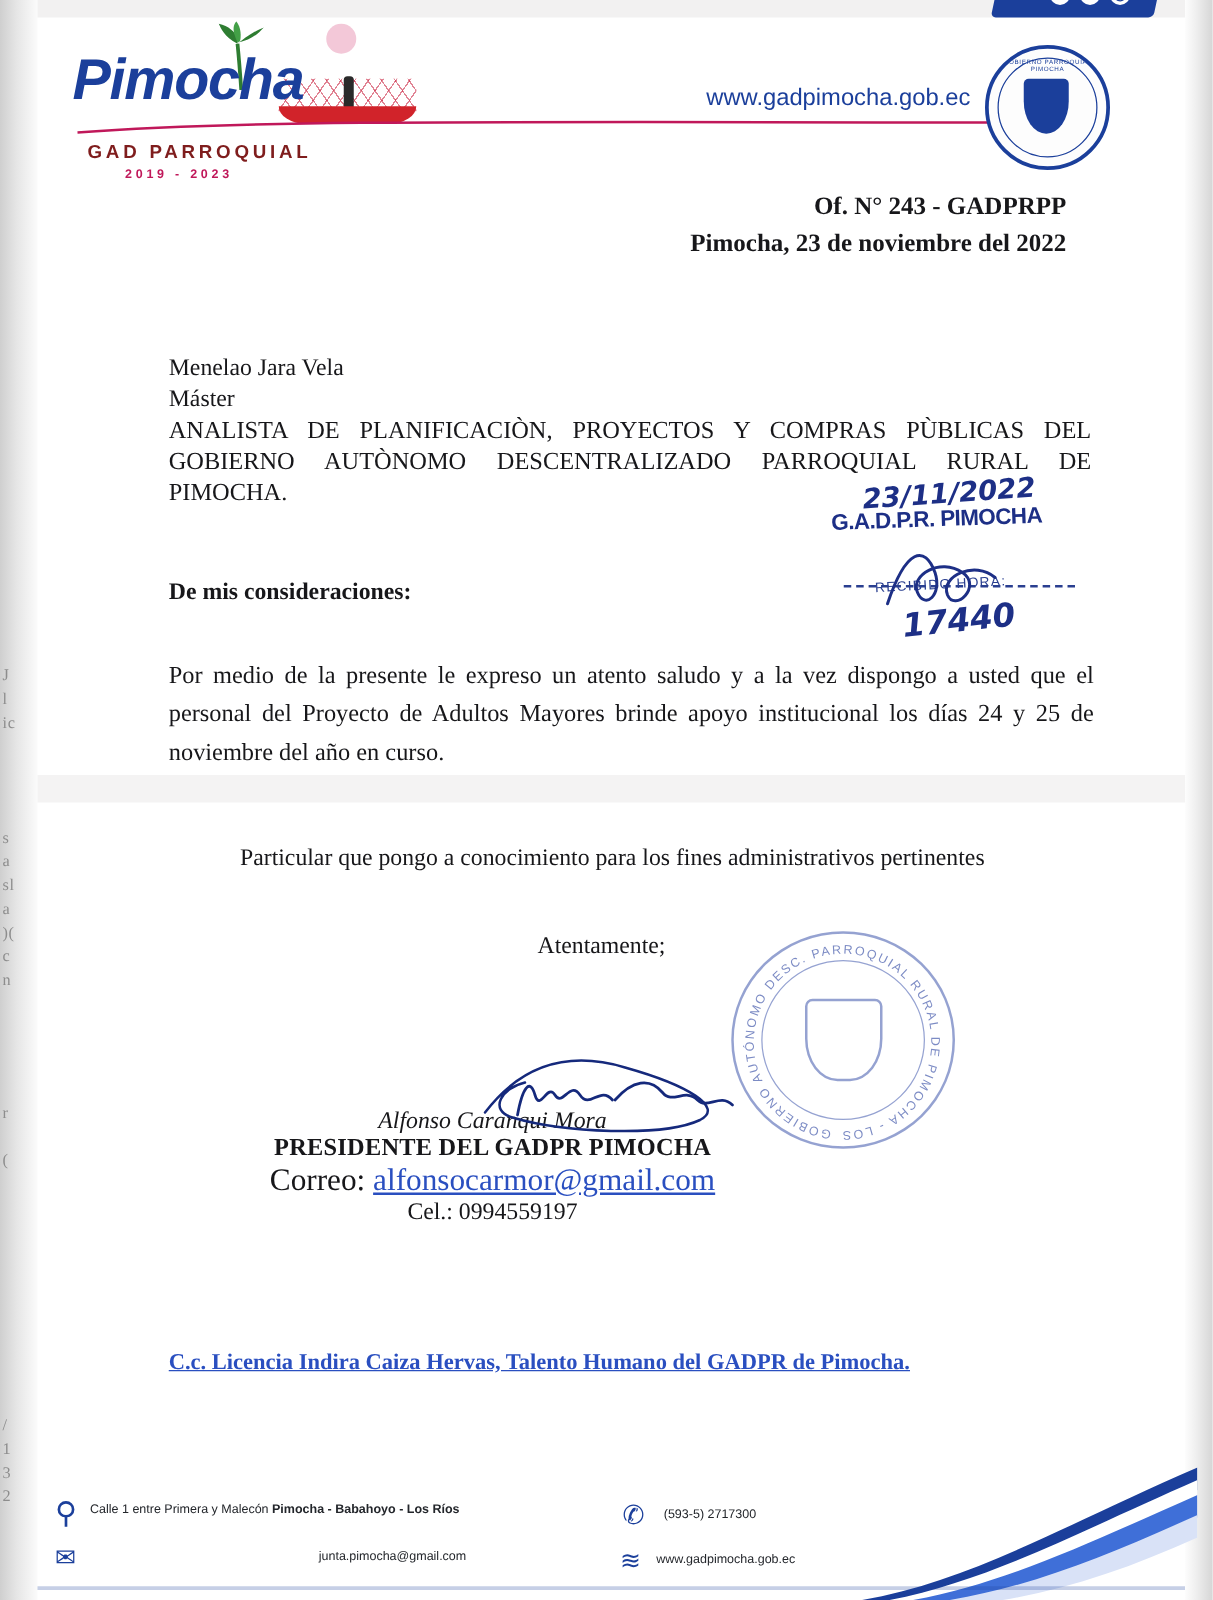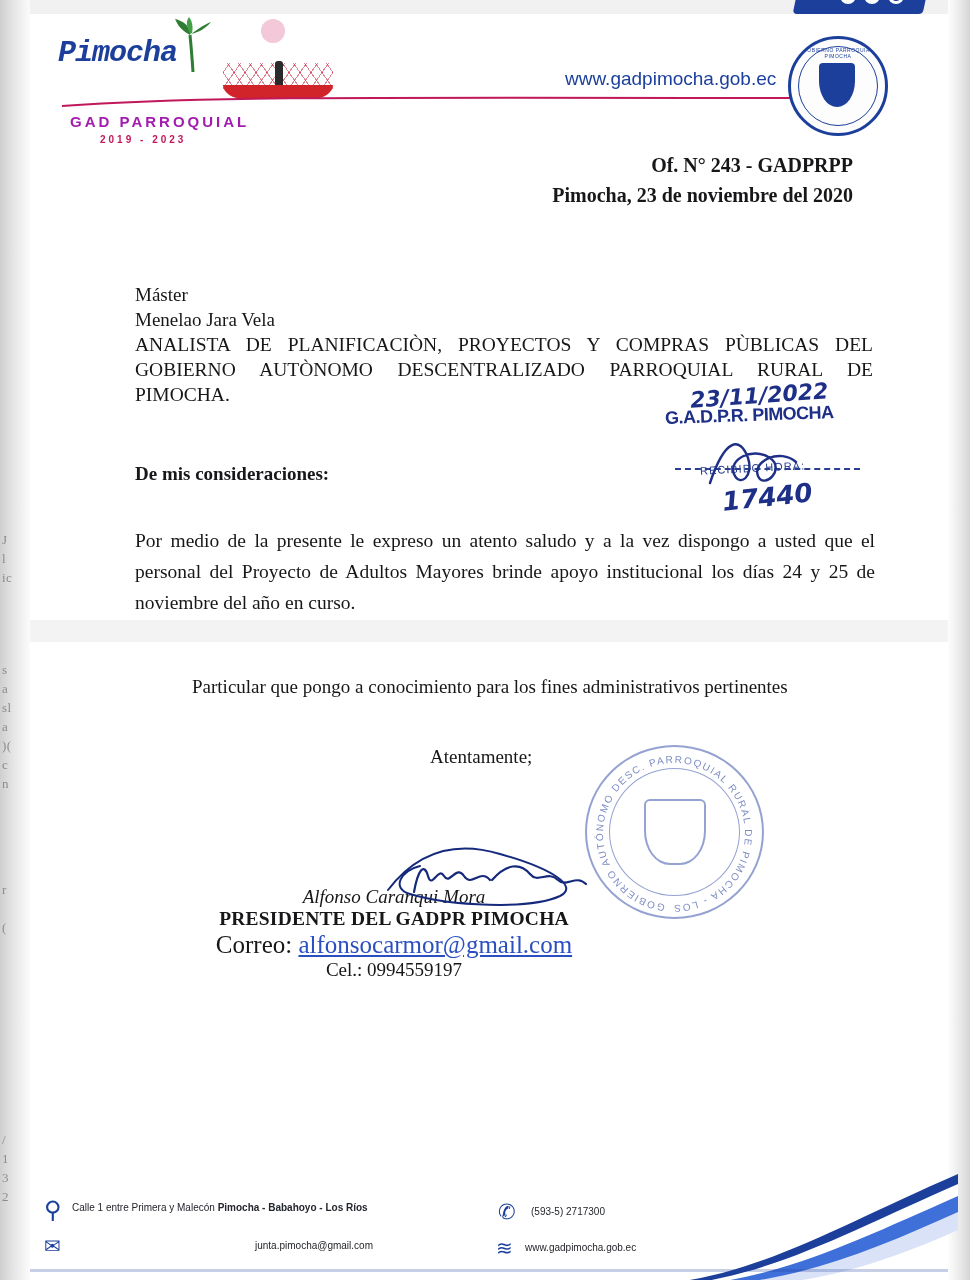--- a/index.html
+++ b/index.html
@@ -54,35 +54,35 @@
     width: 918px; height: 150px;
   }
   .logo {
     position: absolute;
     left: 28px; top: 10px;
     width: 270px; height: 130px;
   }
   .logo-word {
     position: absolute;
     left: 0; top: 26px;
-    font-family: Liberation Mono, monospace;
+    font-family: Liberation Sans, sans-serif;
     font-style: italic;
     font-weight: bold;
-    font-size: 30px;
+    font-size: 46px;
     color: #1b3f9b;
     letter-spacing: -1px;
   }
   .logo-sub {
     position: absolute;
     left: 12px; top: 103px;
     font-family: "Liberation Sans", sans-serif;
     font-weight: bold;
     font-size: 15px;
     letter-spacing: 3px;
-    color: #a21caf;
+    color: #7f1d1d;
   }
   .logo-years {
     position: absolute;
     left: 42px; top: 124px;
     font-family: "Liberation Sans", sans-serif;
     font-weight: bold;
     font-size: 10px;
     letter-spacing: 3px;
     color: #c0185a;
   }
@@ -477,26 +477,26 @@
       <div class="ring"></div>
       <div class="caption">GOBIERNO PARROQUIAL PIMOCHA</div>
       <div class="shield"></div>
     </div>
   </div>
 
   <div class="doc">
 
     <div class="ref">
       <div>Of. N° 243 - GADPRPP</div>
-      <div>Pimocha, 23 de noviembre del 2020</div>
+      <div>Pimocha, 23 de noviembre del 2022</div>
     </div>
 
     <div class="addr">
+      <div>Menelao Jara Vela</div>
       <div>Máster</div>
-      <div>Menelao Jara Vela</div>
       <div class="caps">ANALISTA DE PLANIFICACIÒN, PROYECTOS Y COMPRAS PÙBLICAS DEL GOBIERNO AUTÒNOMO DESCENTRALIZADO PARROQUIAL RURAL DE PIMOCHA.</div>
     </div>
 
     <div class="salute">De mis consideraciones:</div>
 
     <div class="para">Por medio de la presente le expreso un atento saludo y a la vez dispongo a usted que el personal del Proyecto de Adultos Mayores brinde apoyo institucional los días 24 y 25 de noviembre del año en curso.</div>
 
     <div class="closing-note">Particular que pongo a conocimiento para los fines administrativos pertinentes</div>
 
     <div class="atent">Atentamente;</div>
@@ -504,20 +504,21 @@
     <div class="sign-block">
       <div class="sign-name">Alfonso Caranqui Mora</div>
       <div class="sign-title">PRESIDENTE DEL GADPR PIMOCHA</div>
       <div class="sign-mail">
         <span>Correo:</span>
         <a href="#">alfonsocarmor@gmail.com</a>
       </div>
       <div class="sign-cel">Cel.: 0994559197</div>
     </div>
 
+    <div class="cc">C.c. Licencia Indira Caiza Hervas, Talento Humano del GADPR de Pimocha.</div>
   </div>
 
   <div class="hand hand-date">23/11/2022</div>
   <div class="stamp-text">G.A.D.P.R. PIMOCHA</div>
   <div class="stamp-dash"></div>
   <div class="stamp-sub">RECIBIDO   HORA:</div>
   <div class="hand hand-num">17440</div>
   <svg class="scribble-sign" viewBox="0 0 120 70">
     <path d="M10 55 C25 10 40 8 48 30 C54 48 40 60 34 46 C28 32 52 18 70 30 C86 41 64 62 58 48 C52 33 80 20 96 34" stroke="#1d2f86" stroke-width="2.4" fill="none" stroke-linecap="round"></path>
   </svg>

